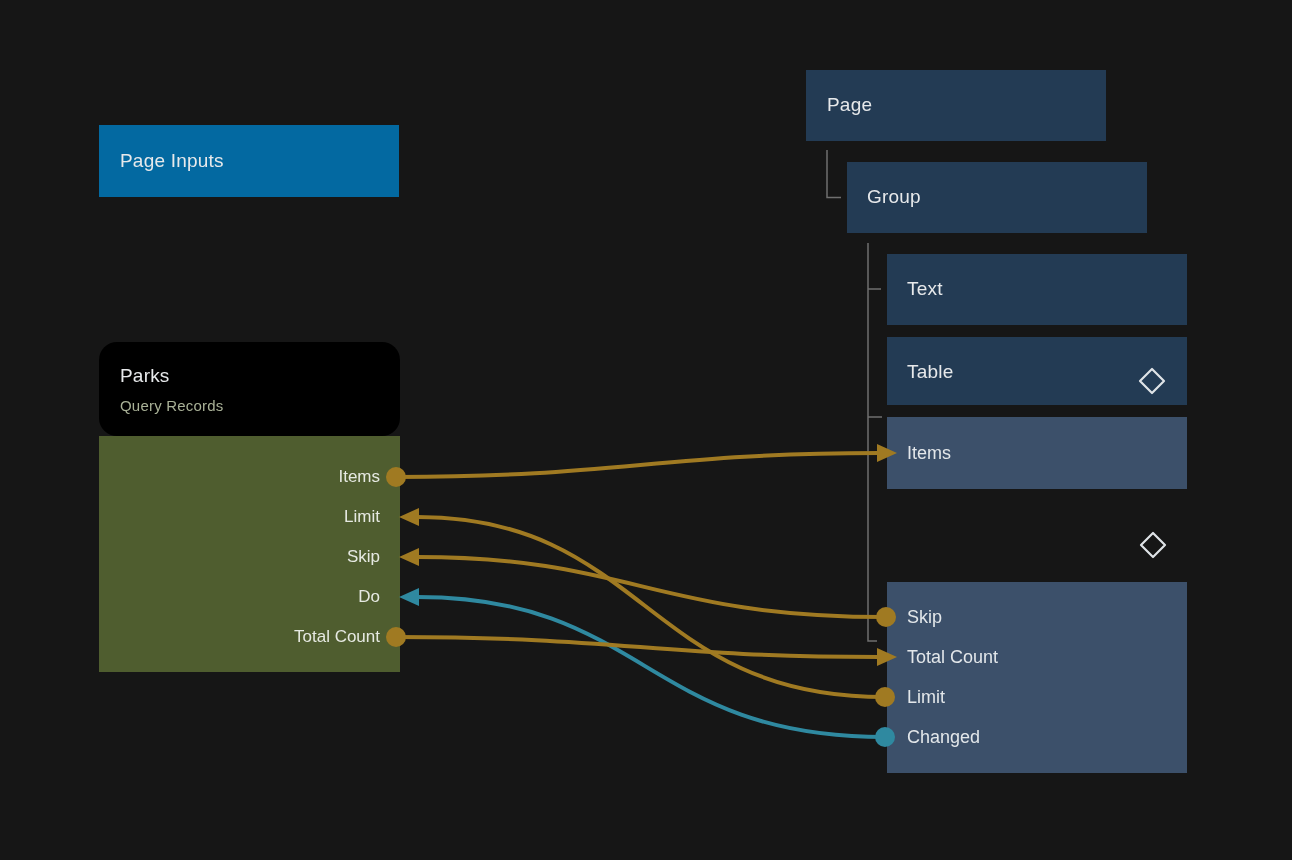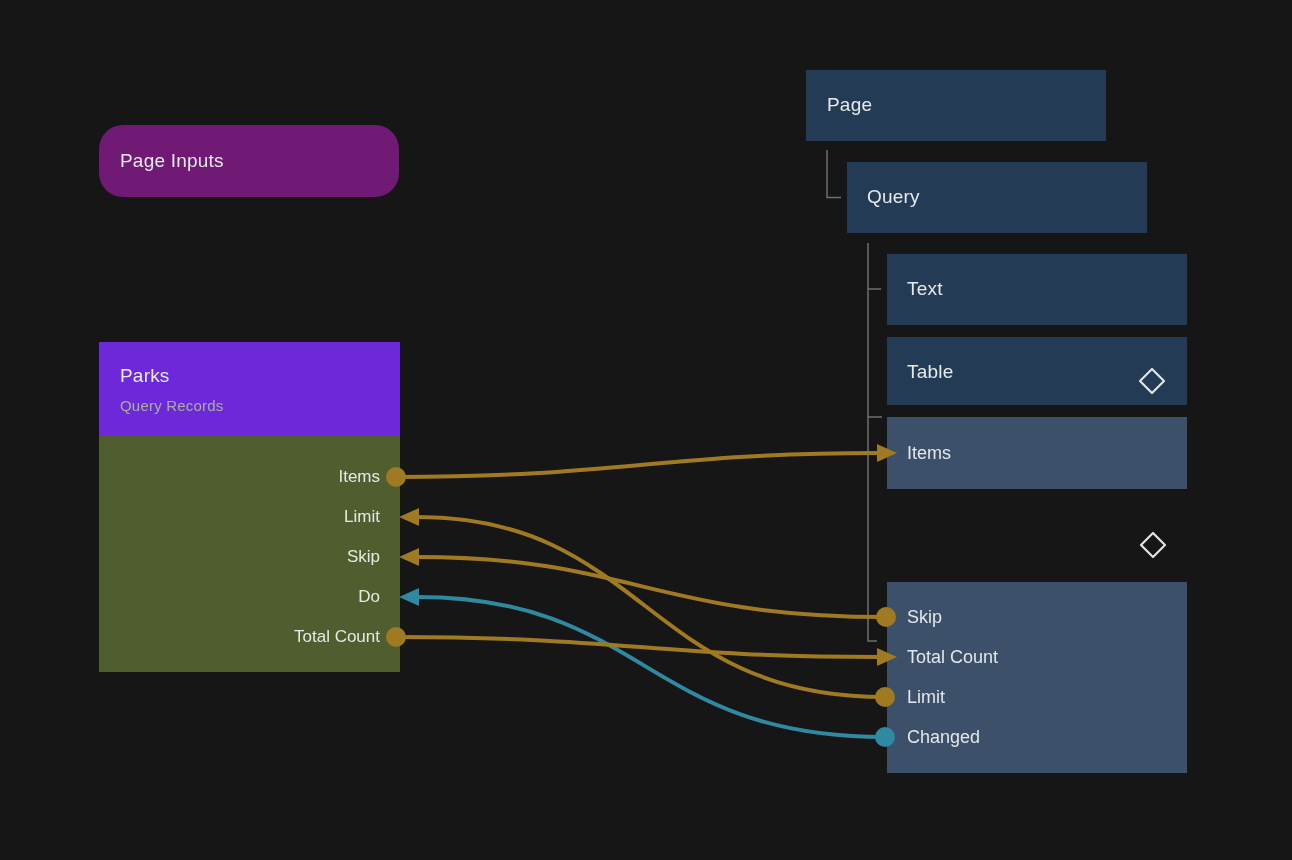--- a/index.html
+++ b/index.html
@@ -47,24 +47,24 @@
     white-space: nowrap;
   }
   .row-label {
     position: absolute;
     font-size: 18px;
     font-weight: 500;
     color: #e3e7ea;
     line-height: 26px;
     white-space: nowrap;
   }
-  .purple { background: #701a75; border-radius: 24px; }
+  .purple { background: #0369a1; }
   .blue   { background: #233b54; }
   .slate  { background: #3c506a; }
-  .green-header { background: #6d28d9; }
+  .green-header { background: #000000; border-radius: 18px; }
   .green-body   { background: #4f5d2f; }
   #wire-layer {
     position: absolute;
     left: 0; top: 0;
     width: 1292px;
     height: 860px;
     pointer-events: none;
     z-index: 10;
   }
   .diamond-svg {
@@ -93,21 +93,21 @@
   <div class="port-label" style="left:100px; top:504px; width:280px;">Limit</div>
   <div class="port-label" style="left:100px; top:544px; width:280px;">Skip</div>
   <div class="port-label" style="left:100px; top:584px; width:280px;">Do</div>
   <div class="port-label" style="left:100px; top:624px; width:280px;">Total Count</div>
 
   <div class="node blue" style="left:806px; top:70px; width:300px; height:71px;padding-left:40px;">
     <div class="node-title" style="left:21px; top:22px;">Page</div>
   </div>
 
   <div class="node blue" style="left:847px; top:162px; width:300px; height:71px;">
-    <div class="node-title" style="left:20px; top:22px;">Query</div>
+    <div class="node-title" style="left:20px; top:22px;">Group</div>
   </div>
 
   <div class="node blue" style="left:887px; top:254px; width:300px; height:71px;">
     <div class="node-title" style="left:20px; top:22px;">Text</div>
   </div>
 
   <div class="node blue" style="left:887px; top:337px; width:300px; height:68px;padding-left:43px;">
     <div class="node-title" style="left:20px; top:22px;">Table</div>
   </div>
   <svg class="diamond-svg" style="left:1137px; top:366px;" width="30" height="30" viewBox="0 0 30 30">

